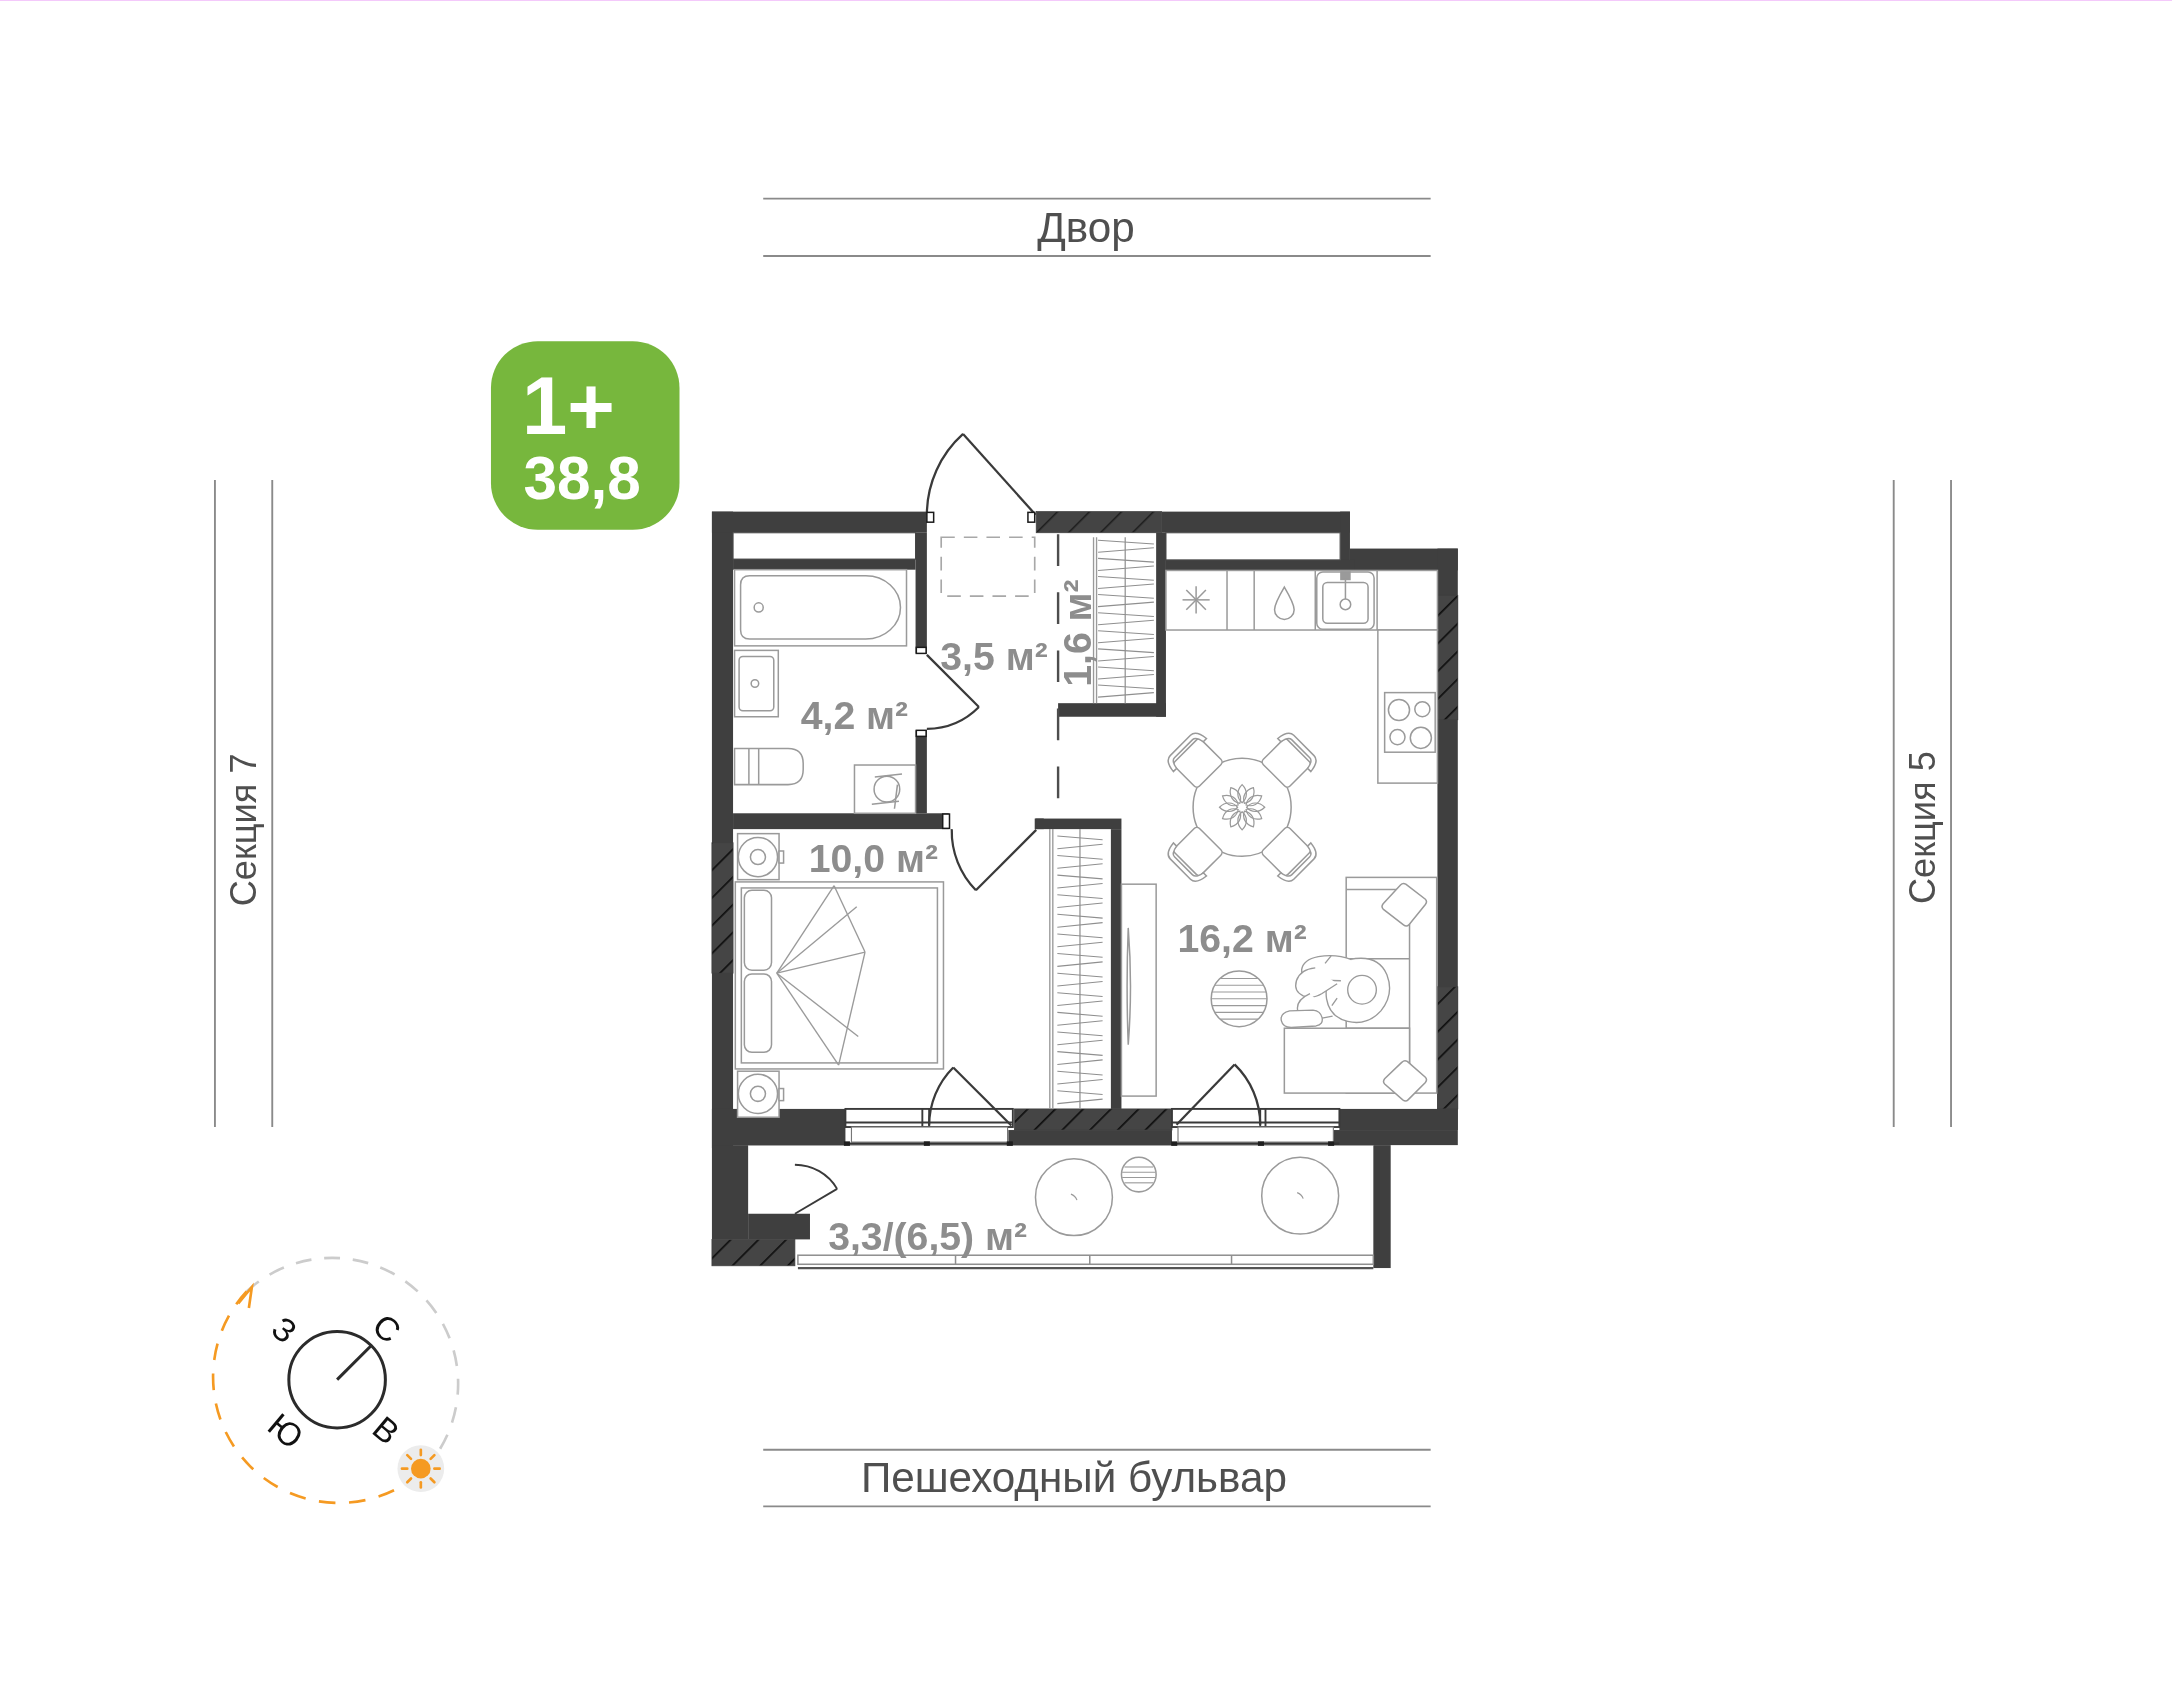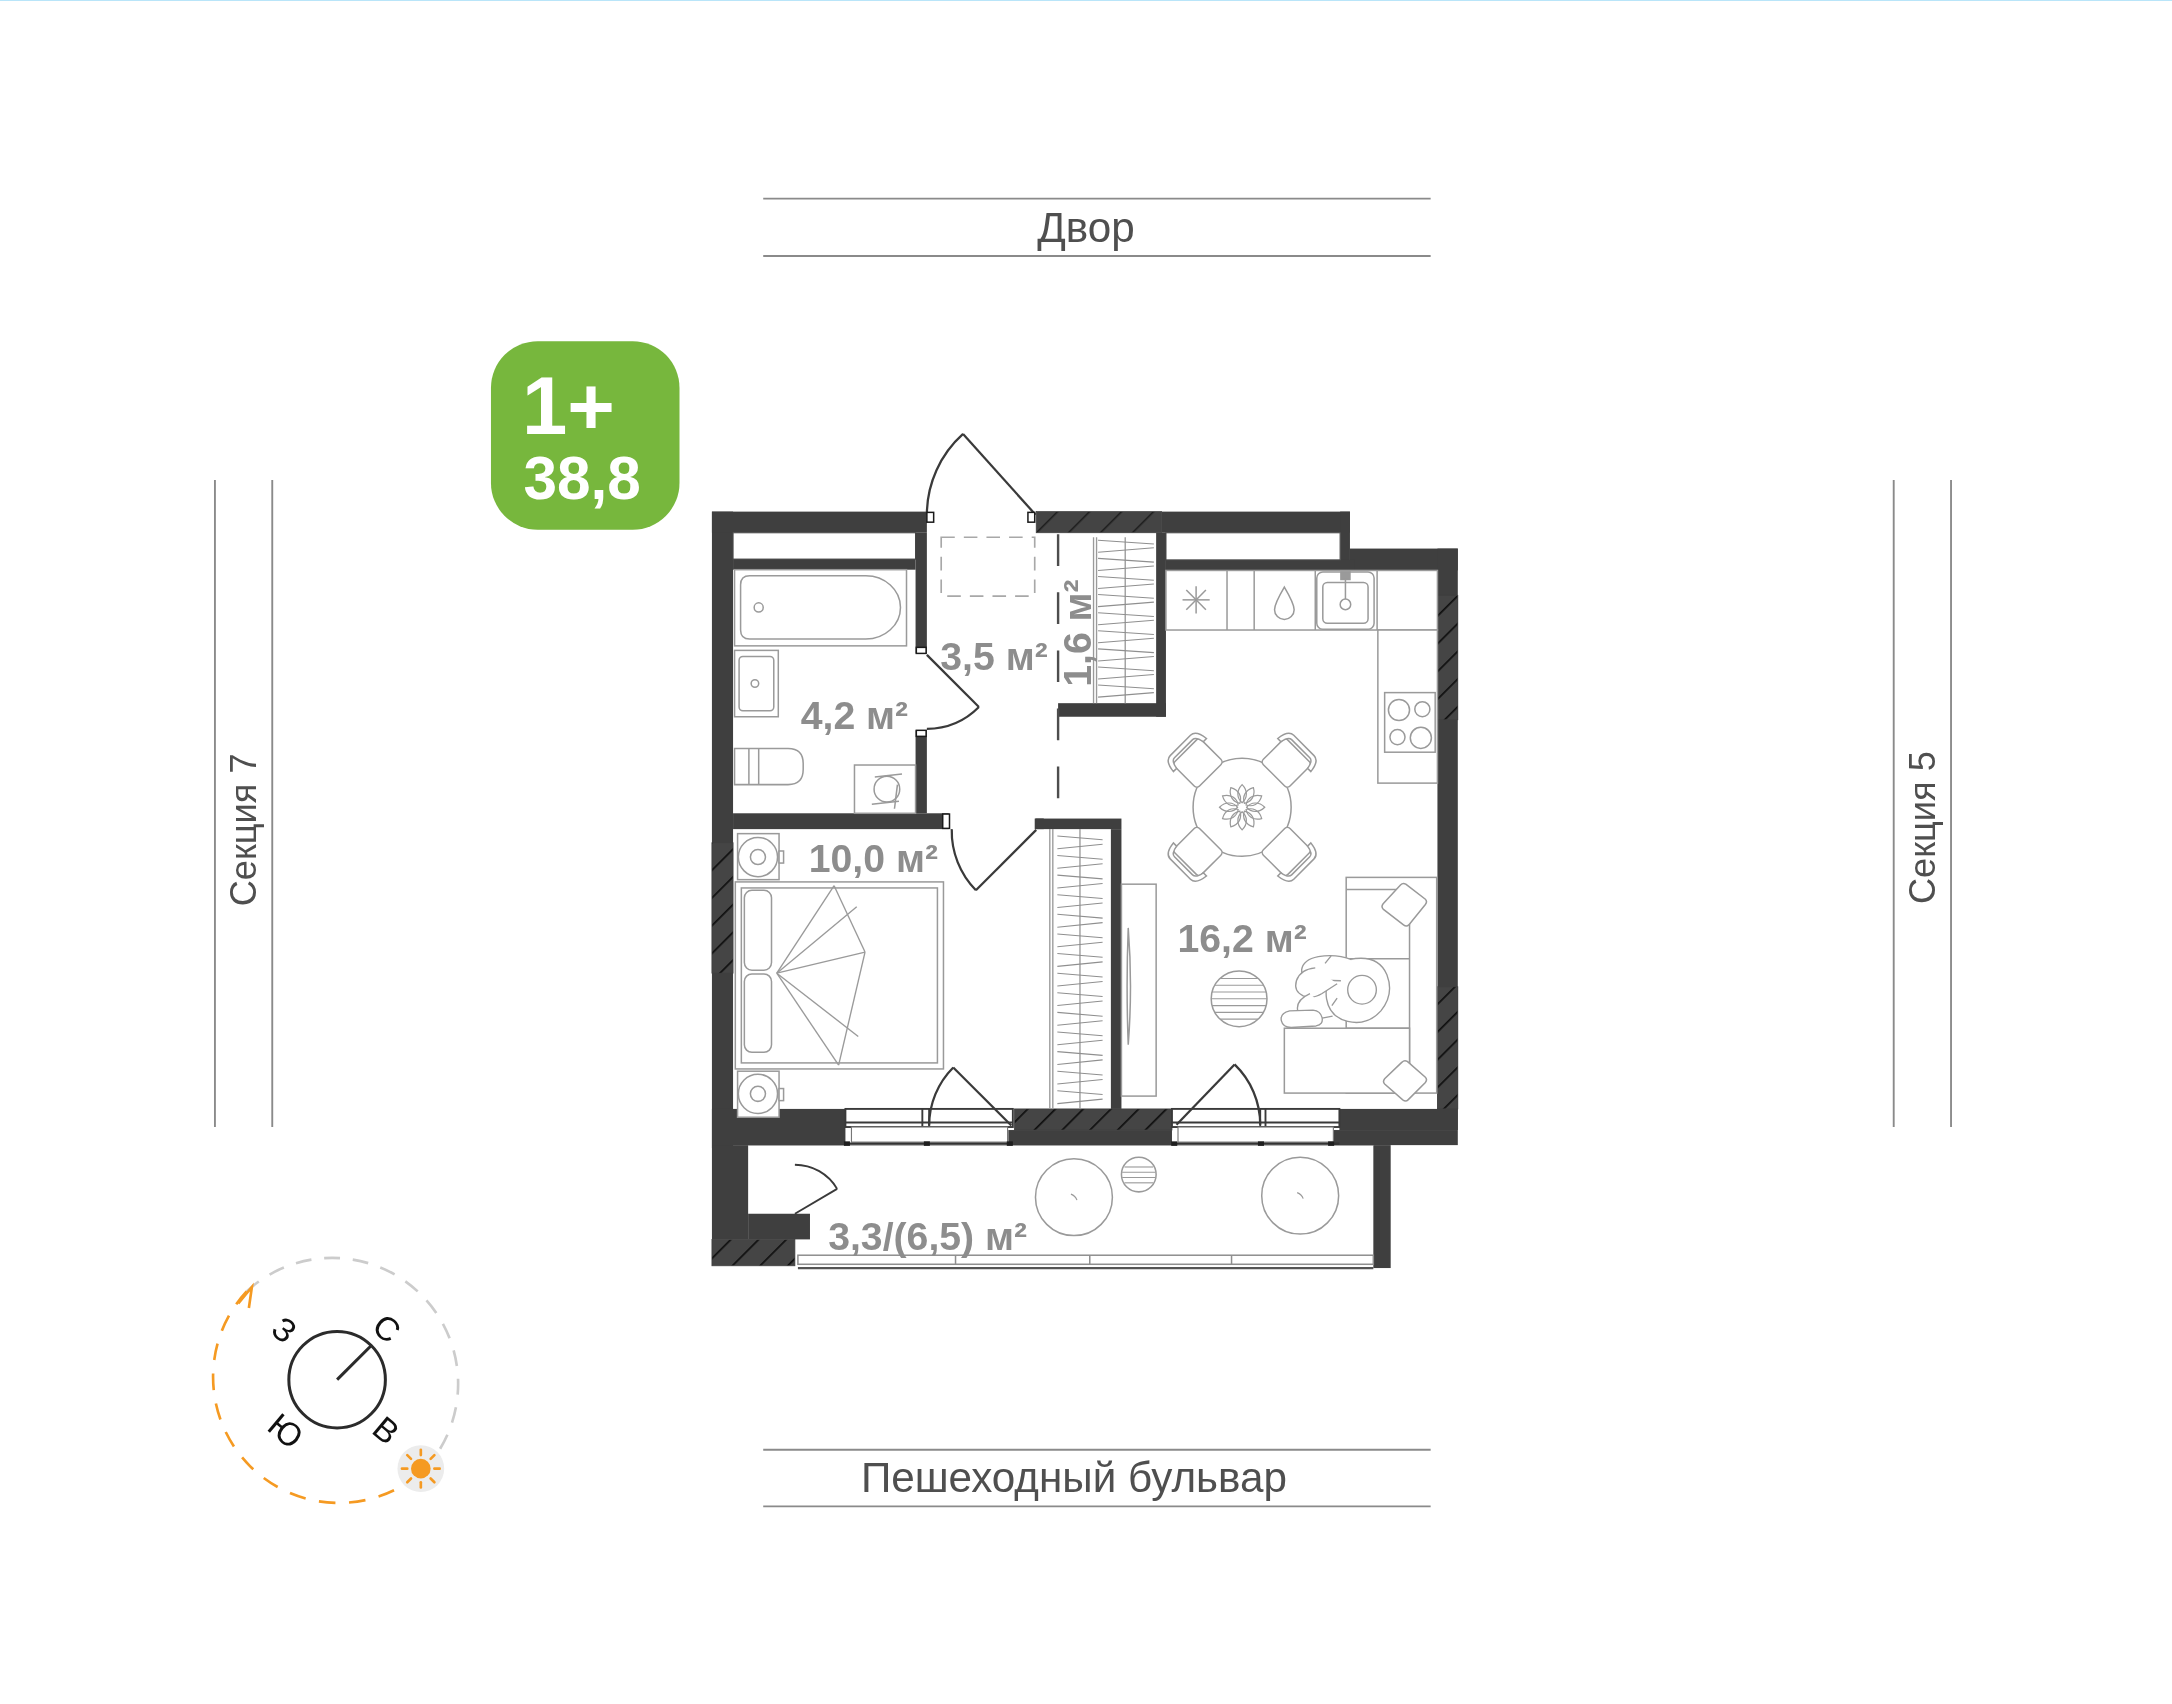--- a/index.html
+++ b/index.html
@@ -1,16 +1,16 @@
 <!DOCTYPE html>
 <html style="font-size:12px"><head>
 <meta charset="utf-8">
 <style>
   html,body{margin:0;padding:0;background:#ffffff;}
-  .page{position:relative;width:2172px;height:1705px;background:#0ea5e9;overflow:hidden;
+  .page{position:relative;width:2172px;height:1705px;background:#d946ef;overflow:hidden;
         font-family:"Liberation Sans", sans-serif;}
   svg{position:absolute;top:0;left:0;}
   text{font-family:"Liberation Sans", sans-serif;}
 </style>
 </head>
 <body>
 <div class="page">
 <svg width="2172" height="1705" viewBox="0 0 2880 2260">
 <defs>
 <pattern id="hatchDark" patternUnits="userSpaceOnUse" width="26" height="26" patternTransform="rotate(45)">

